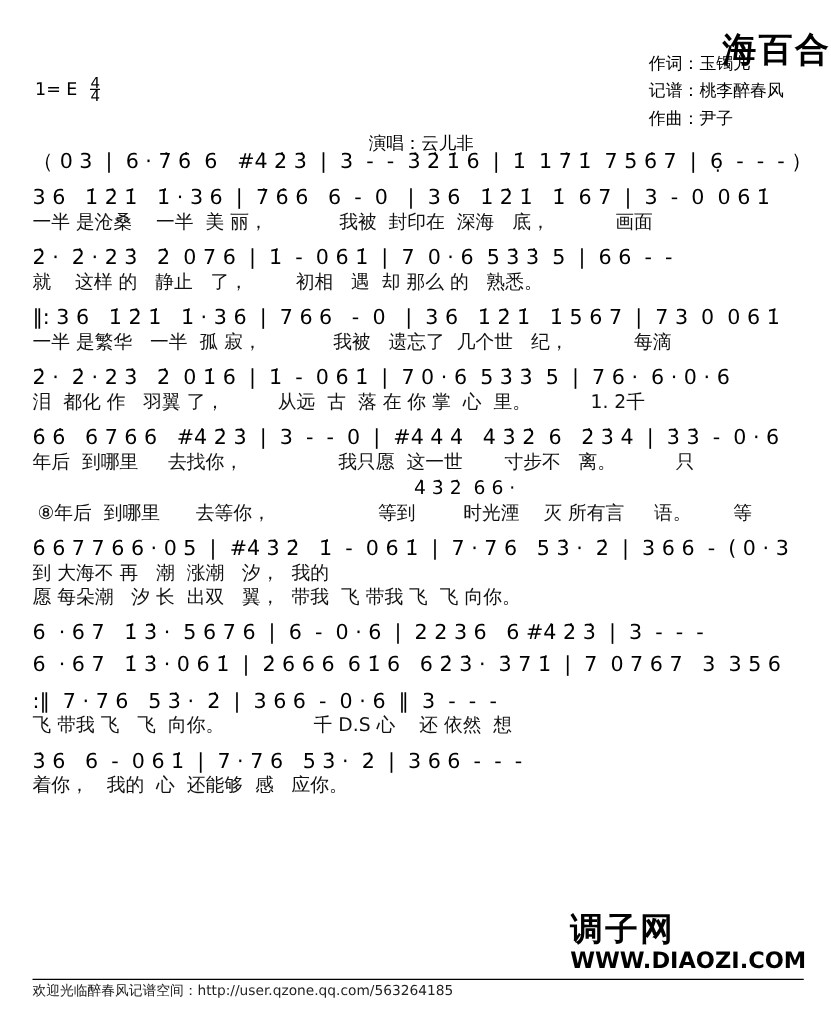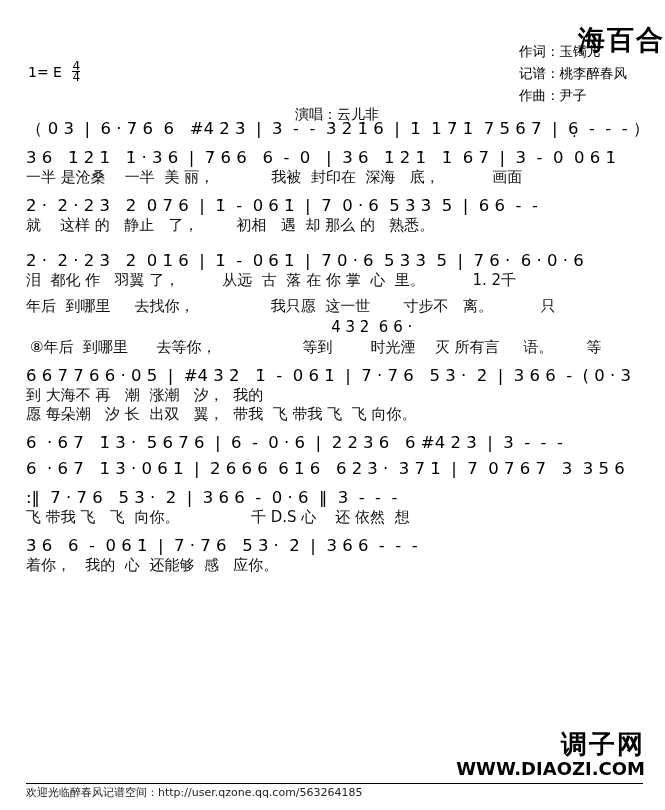--- a/index.html
+++ b/index.html
@@ -94,21 +94,20 @@
   .footer{
     position:absolute;
     left:26px;bottom:10px;
     font-size:11px;
     font-family:"DejaVu Sans", sans-serif;
     color:#222;
   }
   .brand{
     position:absolute;
     right:20px;bottom:30px;
-    text-align:right;
     font-family:"DejaVu Sans", sans-serif;
   }
   .brand .cn{
     font-size:26px;font-weight:bold;color:#000;letter-spacing:2px;
     line-height:28px;
   }
   .brand .url{
     font-size:18px;font-weight:bold;color:#000;letter-spacing:0px;
     line-height:22px;
   }
@@ -152,29 +151,34 @@
       <div class="lyrics">一半 是沧桑    一半  美 丽，            我被  封印在  深海   底，           画面</div>
     </div>
     <div class="sep"></div>
 
     <div class="sysrow">
       <div class="notes">2̇ ·  2̇ · 2 3̇   2̇  0 7 6  |  1̇  -  0 6 1̇  |  7  0 · 6  5 3̇ 3̇  5  |  6 6  -  -</div>
       <div class="lyrics">就    这样 的   静止   了，        初相   遇  却 那么 的   熟悉。</div>
     </div>
     <div class="sep"></div>
 
+    <div class="sysrow">
+      <div class="notes">‖: 3 6   1̇ 2̇ 1̇   1̇ · 3 6  |  7 6 6   -  0   |  3 6   1̇ 2̇ 1̇   1̇ 5 6 7  |  7 3  0  0 6 1̇</div>
+      <div class="lyrics">一半 是繁华   一半  孤 寂，            我被   遗忘了  几个世   纪，           每滴</div>
+    </div>
     <div class="sep"></div>
 
     <div class="sysrow">
       <div class="notes">2̇ ·  2̇ · 2 3̇   2̇  0 1̇ 6  |  1̇  -  0 6 1̇  |  7 0 · 6  5 3̇ 3̇  5  |  7 6 ·  6 · 0 · 6</div>
       <div class="lyrics">泪  都化 作   羽翼 了，         从远  古  落 在 你 掌  心  里。          1. 2千</div>
     </div>
     <div class="sep"></div>
 
     <div class="sysrow">
+      <div class="notes">6̇ 6̇   6 7 6 6   #4̇ 2̇ 3̇  |  3  -  -  0  |  #4̇ 4̇ 4̇   4̇ 3̇ 2̇  6   2̇ 3̇ 4̇  |  3̇ 3̇  -  0 · 6</div>
       <div class="lyrics">年后  到哪里     去找你，                我只愿  这一世       寸步不   离。          只</div>
       <div class="notes small">                                                                4̇ 3̇ 2̇  6 6 ·</div>
       <div class="lyrics ind">⑧年后  到哪里      去等你，                  等到        时光湮    灭 所有言     语。       等</div>
     </div>
     <div class="sep"></div>
 
     <div class="sysrow">
       <div class="notes">6̇ 6 7 7 6 6 · 0 5  |  #4̇ 3̇ 2̇   1̇  -  0 6 1̇  |  7 · 7 6   5 3̇ ·  2̇  |  3 6 6  -  ( 0 · 3</div>
       <div class="lyrics">到 大海不 再   潮  涨潮   汐，  我的</div>
       <div class="lyrics">愿 每朵潮   汐 长  出双   翼，  带我  飞 带我 飞  飞 向你。</div>

